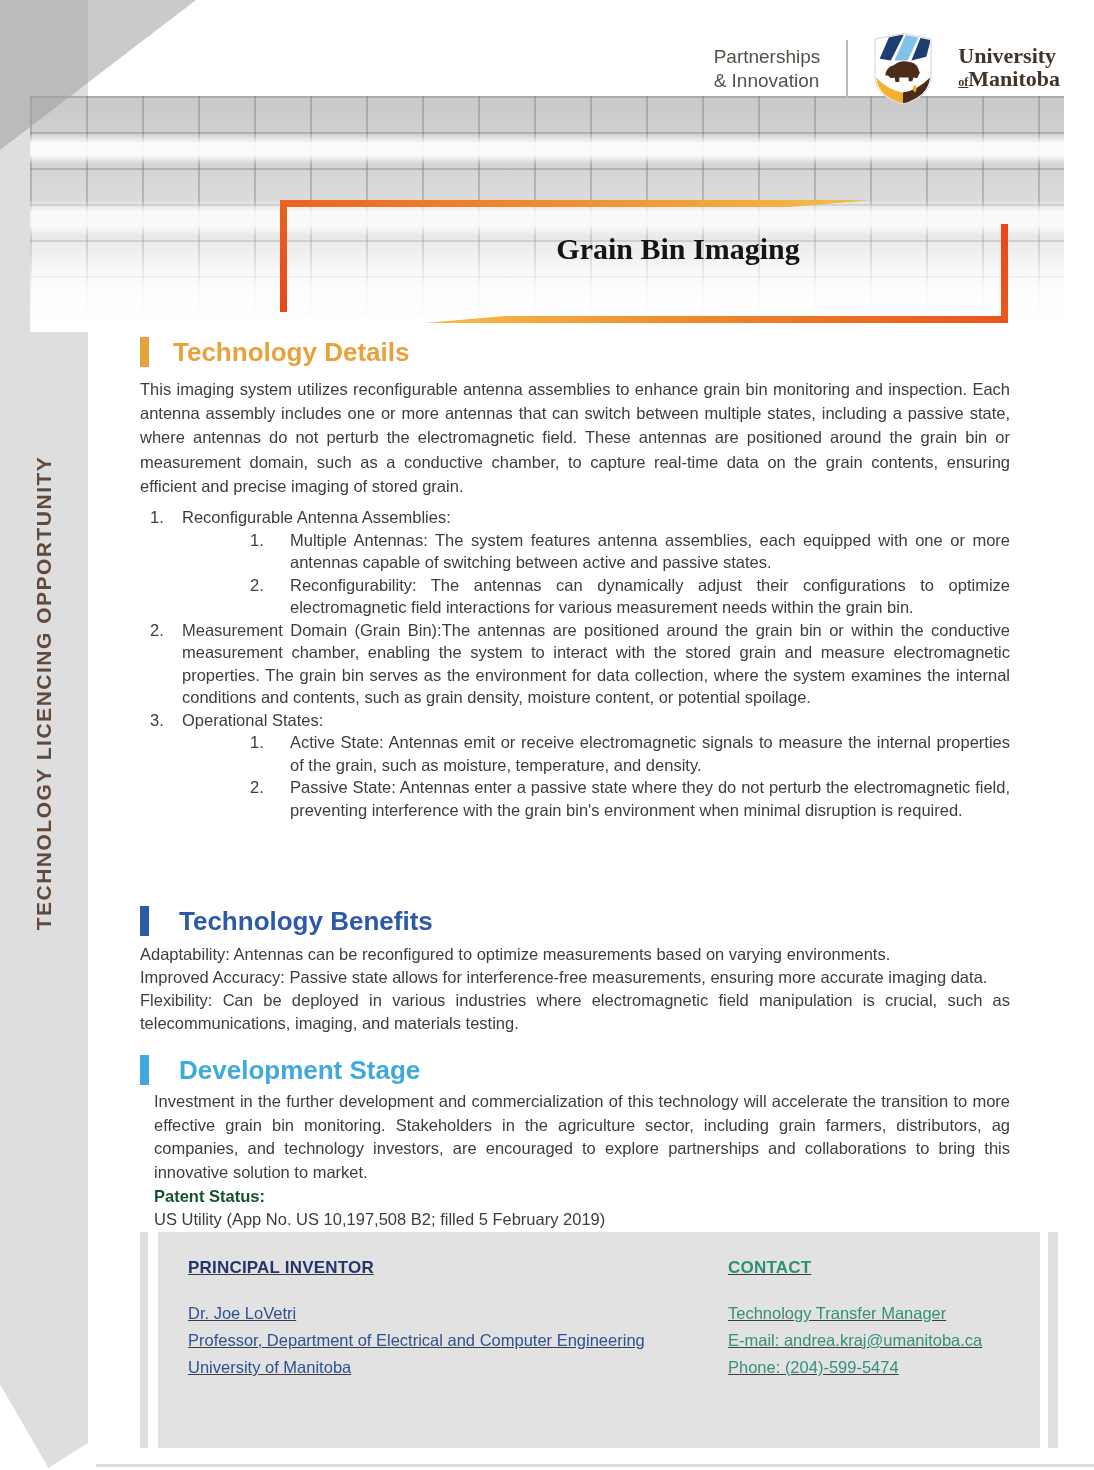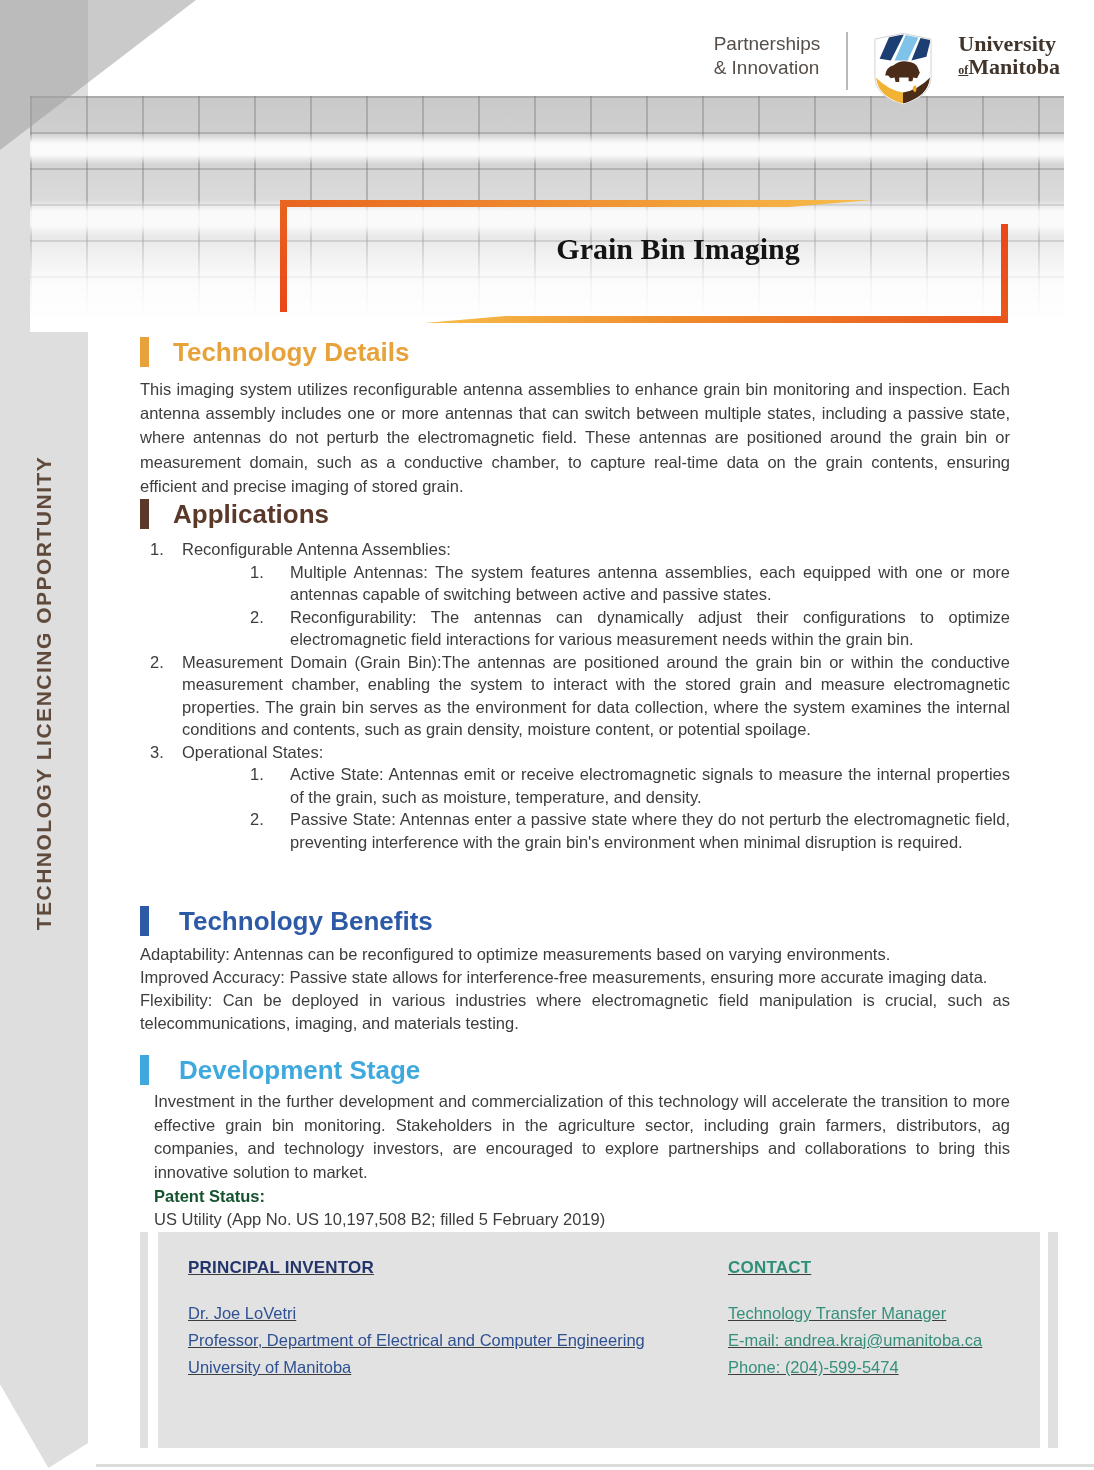--- a/index.html
+++ b/index.html
@@ -19,21 +19,21 @@
       linear-gradient(180deg,#c9c9c9 0%,#d7d7d7 35%,#e6e6e6 70%,#f5f5f5 100%);}
   .corner-shade{position:absolute;left:0;top:0;width:196px;height:150px;z-index:3;
     background:rgba(158,158,158,.55);clip-path:polygon(0 0,100% 0,0 100%);}
 
   
   .side-label{position:absolute;left:-223px;top:680px;width:536px;height:26px;z-index:4;
     transform:rotate(-90deg);text-align:center;font-weight:bold;font-size:21px;
     letter-spacing:1.5px;color:#5f4a3c;white-space:nowrap;}
 
   
-  .logo-block{position:absolute;top:32px;right:34px;display:flex;align-items:flex-start;gap:26px;z-index:5;}
+  .logo-block{position:absolute;top:32px;right:34px;display:flex;align-items:center;gap:26px;z-index:5;}
   .partnerships{font-size:19px;line-height:24px;color:#564e48;text-align:left;}
   .logo-divider{width:2px;height:58px;background:#b9b9b9;}
   .shield{width:58px;height:74px;display:block;}
   .wordmark{font-family:"Liberation Serif",serif;font-weight:bold;font-size:22px;line-height:23px;color:#40342b;}
   .wordmark .of{font-size:12px;font-weight:bold;text-decoration:underline;}
 
   
   .fr{position:absolute;z-index:6;}
   .fr-left{left:280px;top:200px;width:7px;height:112px;background:linear-gradient(180deg,#e8641f,#ea4619);}
   .fr-top{left:280px;top:200px;width:592px;height:7px;
@@ -131,24 +131,20 @@
 
   <div class="content c-details">
     <h2 style="--accent: #e8a23b;">
       <span class="bar"></span>
       <span>Technology Details</span>
     </h2>
     <p class="body-p">This imaging system utilizes reconfigurable antenna assemblies to enhance grain bin monitoring and inspection. Each antenna assembly includes one or more antennas that can switch between multiple states, including a passive state, where antennas do not perturb the electromagnetic field. These antennas are positioned around the grain bin or measurement domain, such as a conductive chamber, to capture real-time data on the grain contents, ensuring efficient and precise imaging of stored grain.</p>
   </div>
 
   <div class="content c-apps">
-    <h2 style="--accent: #5a392b;">
-      <span class="bar"></span>
-      <span>Applications</span>
-    </h2>
     <div class="list">
       <div class="li">
         <span class="num">1.</span>
         <span class="txt">Reconfigurable Antenna Assemblies:</span>
       </div>
       <div class="sub-li">
         <span class="num">1.</span>
         <span class="txt">Multiple Antennas: The system features antenna assemblies, each equipped with one or more antennas capable of switching between active and passive states.</span>
       </div>
       <div class="sub-li">

